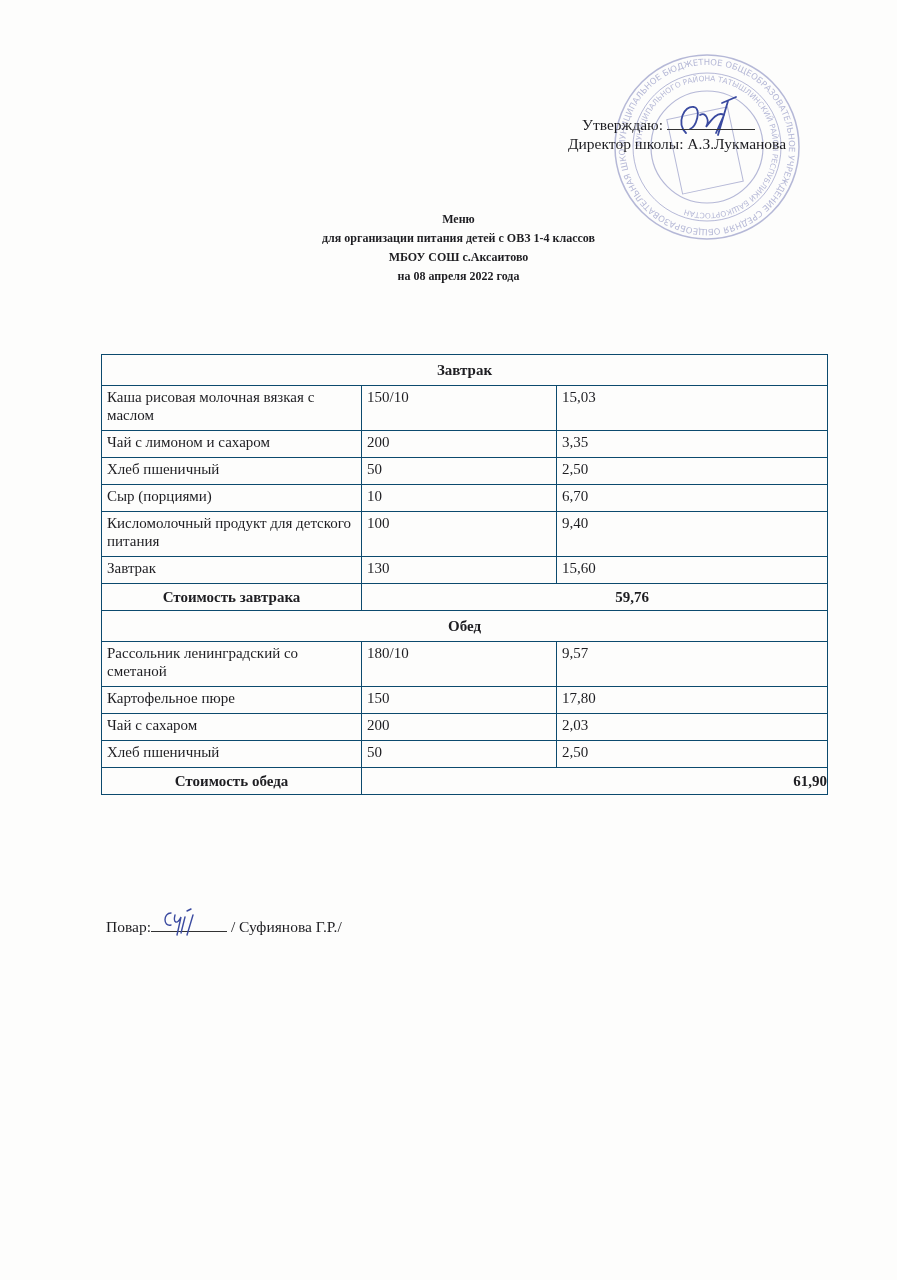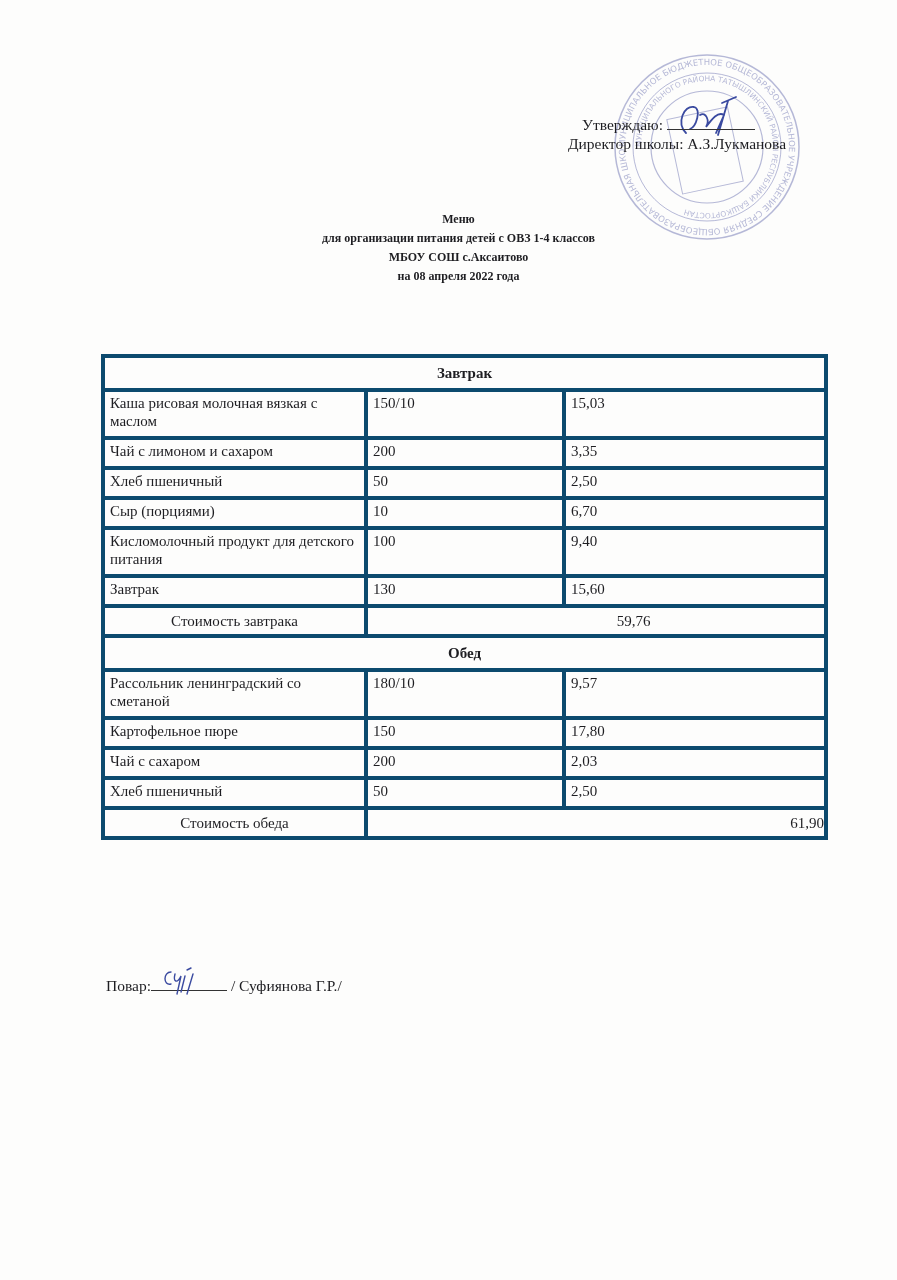--- a/index.html
+++ b/index.html
@@ -20,32 +20,32 @@
   .title {
     position: absolute; left: 0; width: 897px; top: 210px; text-align: center;
     font-size: 12px; line-height: 19px; font-weight: bold;
   }
   .title div { margin-left: 20px; }
   table.menu {
     position: absolute; left: 101px; top: 354px; width: 727px;
     border-collapse: collapse; font-size: 15px;
   }
   table.menu td {
-    border: 4px solid #0c4a6e; padding: 2px 5px; vertical-align: top; line-height: 18px;
+    border: 1px solid #0c4a6e; padding: 2px 5px; vertical-align: top; line-height: 18px;
   }
   table.menu td.c1 { width: 249px; }
   table.menu td.c2 { width: 184px; }
   tr.section td { text-align: center; font-weight: bold; height: 26px; vertical-align: middle; }
   tr.row1 td { height: 22px; }
   tr.row2 td { height: 40px; }
-  tr.total td { font-weight: normal; height: 22px; vertical-align: middle; }
+  tr.total td { font-weight: bold; height: 22px; vertical-align: middle; }
   tr.total td.label { text-align: center; }
   tr.total td.sum { text-align: center; padding-left: 80px; }
   tr.total.right td.sum { text-align: right; padding-right: 0; }
-  .cook { position: absolute; left: 106px; top: 976px; font-size: 15.5px; }
+  .cook { position: absolute; left: 106px; top: 917px; font-size: 15.5px; }
   .cook .uline { display: inline-block; width: 76px; border-bottom: 1px solid #333; height: 14px; position: relative; }
   .cook svg { position: absolute; left: 6px; top: -12px; }
 </style>
 </head>
 <body>
 
 <svg class="stamp" viewBox="0 0 190 190">
   <defs>
     <path id="outerArc" d="M95,95 m-82,0 a82,82 0 1,1 164,0 a82,82 0 1,1 -164,0"></path>
     <path id="innerArc" d="M95,95 m-66,0 a66,66 0 1,1 132,0 a66,66 0 1,1 -132,0"></path>

